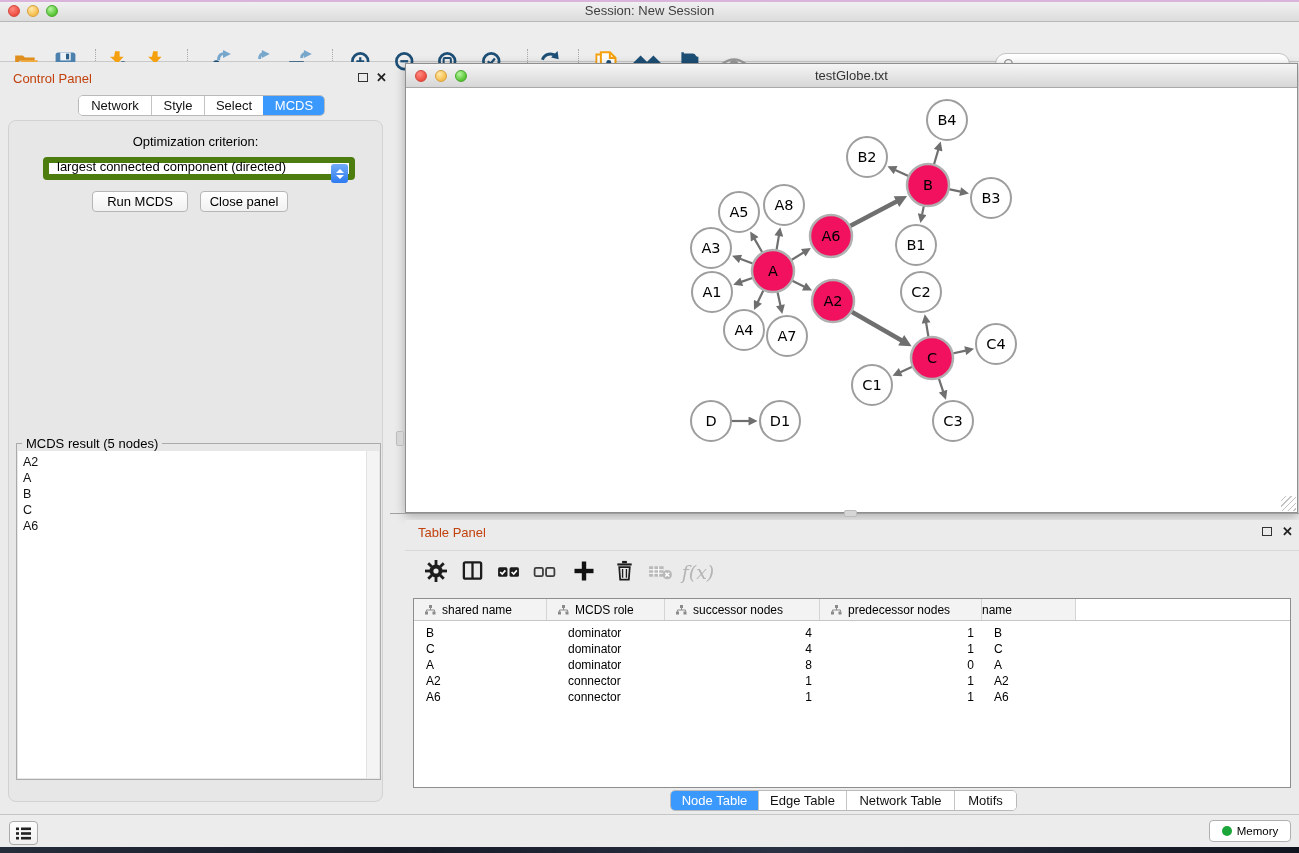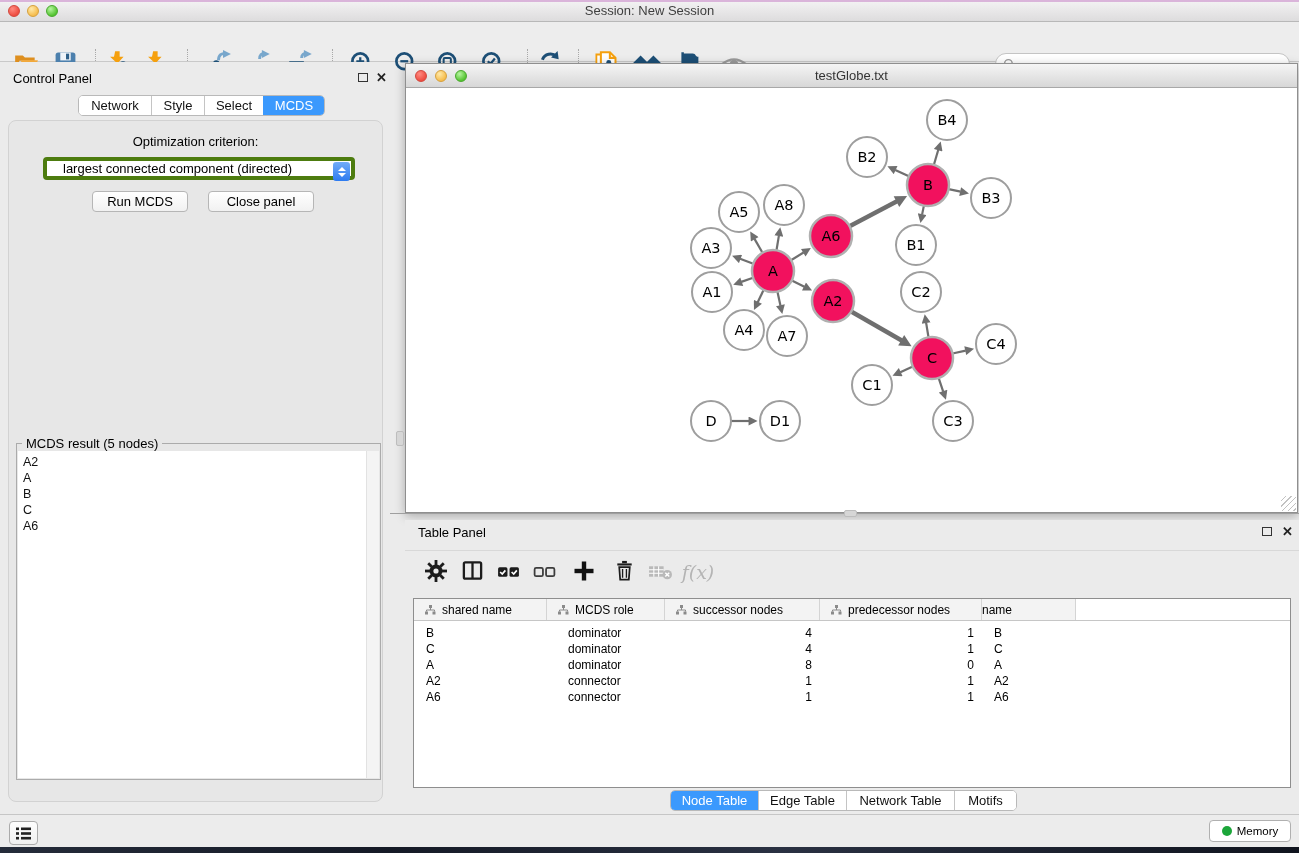--- a/index.html
+++ b/index.html
@@ -21,34 +21,34 @@
   
   .toolbar { left:0; top:22px; width:1299px; height:40px; background:#ededed; border-bottom:1px solid #c9c9c9; }
   .tbtn { position:absolute; top:28px; width:28px; height:28px; background:none; border:none; cursor:pointer; padding:0; }
   .tsep { position:absolute; top:27px; width:0; height:30px; border-left:1px dotted #a9a9a9; }
   .searchbox { position:absolute; left:995px; top:31px; width:295px; height:22px; background:#fff;
     border:1px solid #c4c4c4; border-radius:11px; display:flex; align-items:center; padding-left:7px; }
   .searchbox input { border:none; outline:none; flex:1; font-size:12px; background:transparent; height:18px; }
 
   
   .cpanel { left:0; top:62px; width:390px; height:751px; background:#ebebeb; }
-  .panel-title { font-size:13px; color:#000000; }
+  .panel-title { font-size:13px; color:#c2410c; }
   .float-btn { width:10px; height:9px; border:1.4px solid #333; background:none; display:inline-block; cursor:pointer; }
   .close-btn { font-size:13px; font-weight:bold; color:#222; cursor:pointer; line-height:10px; }
   .tabsrow { position:absolute; display:flex; height:21px; border:1px solid #b9b9b9; border-radius:5px; overflow:hidden; background:#fff; }
   .tab { height:100%; display:flex; align-items:center; justify-content:center; font-size:13px; color:#111;
     background:#fff; border-left:1px solid #c4c4c4; cursor:pointer; }
   .tab:first-child { border-left:none; }
   .tab.active { background:#3b99fd; color:#fff; border-left-color:#3b99fd; }
   .inner-panel { position:absolute; left:8px; top:58px; width:375px; height:682px;
     background:#e7e7e7; border:1px solid #d2d2d2; border-radius:8px; }
   .optlabel { position:absolute; left:8px; top:72px; width:375px; text-align:center; font-size:13px; color:#000; }
   .dropdown { position:absolute; left:43px; top:95px; width:312px; height:23px; background:#fff;
-    border:4px solid #4d7c0f; border-radius:4px; font-size:13px; color:#000; display:flex; align-items:flex-end;
-    padding-left:16px; cursor:pointer; }
+    border:6px solid #4d7c0f; border-radius:4px; font-size:13px; color:#000; display:flex; align-items:flex-end;
+    padding-left:8px; cursor:pointer; }
   .stepper { position:absolute; right:1px; top:1px; width:17px; height:19px; border-radius:3px;
     background:linear-gradient(#71acf8,#2e7bf0); display:flex; flex-direction:column; align-items:center; justify-content:center; gap:2px; }
   .stepper i { width:0; height:0; border-left:4px solid transparent; border-right:4px solid transparent; }
   .stepper .up { border-bottom:4px solid #fff; }
   .stepper .dn { border-top:4px solid #fff; }
   .btn { position:absolute; height:21px; background:linear-gradient(#ffffff,#f1f1f1); border:1px solid #b6b6b6;
     border-radius:4px; font-size:13px; color:#000; cursor:pointer; font-family:"Liberation Sans",sans-serif; }
   .groupbox { position:absolute; left:16px; top:381px; width:365px; height:337px; border:1px solid #ababab; }
   .grouplabel { position:absolute; left:5px; top:-8px; background:#e7e7e7; padding:0 4px; font-size:13px; color:#000; }
   .resultlist { position:absolute; left:1px; top:7px; right:1px; bottom:1px; background:#fff; overflow:hidden; }
@@ -266,21 +266,21 @@
   <div class="inner-panel"></div>
   <div class="optlabel">Optimization criterion:</div>
   <div class="dropdown">
     <span>largest connected component (directed)</span>
     <span class="stepper">
         <i class="up"></i>
         <i class="dn"></i>
       </span>
   </div>
   <button class="btn" style="left:92px; top:129px; width:96px;">Run MCDS</button>
-  <button class="btn" style="left:208px; top:129px; width:106px;">Close panel</button>
+  <button class="btn" style="left:200px; top:129px; width:88px;">Close panel</button>
   <div class="groupbox">
     <span class="grouplabel">MCDS result (5 nodes)</span>
     <div class="resultlist">
       <div style="padding-top: 3px;">
           <div class="item">A2</div>
           <div class="item">A</div>
           <div class="item">B</div>
           <div class="item">C</div>
           <div class="item">A6</div>
         </div>

